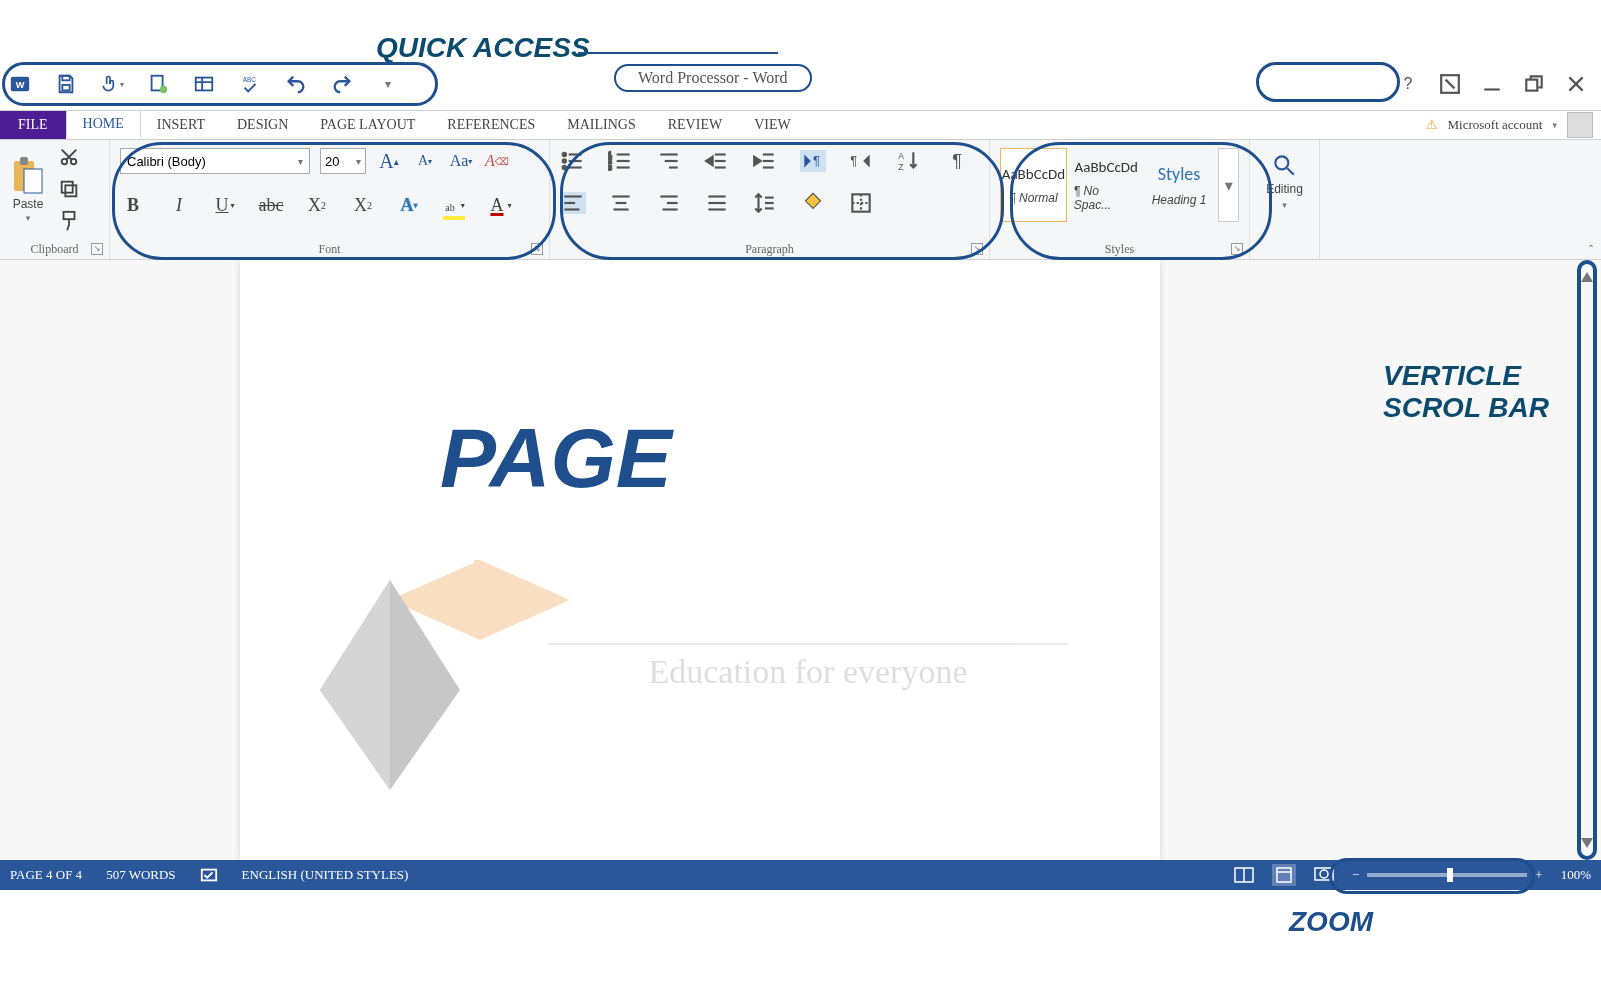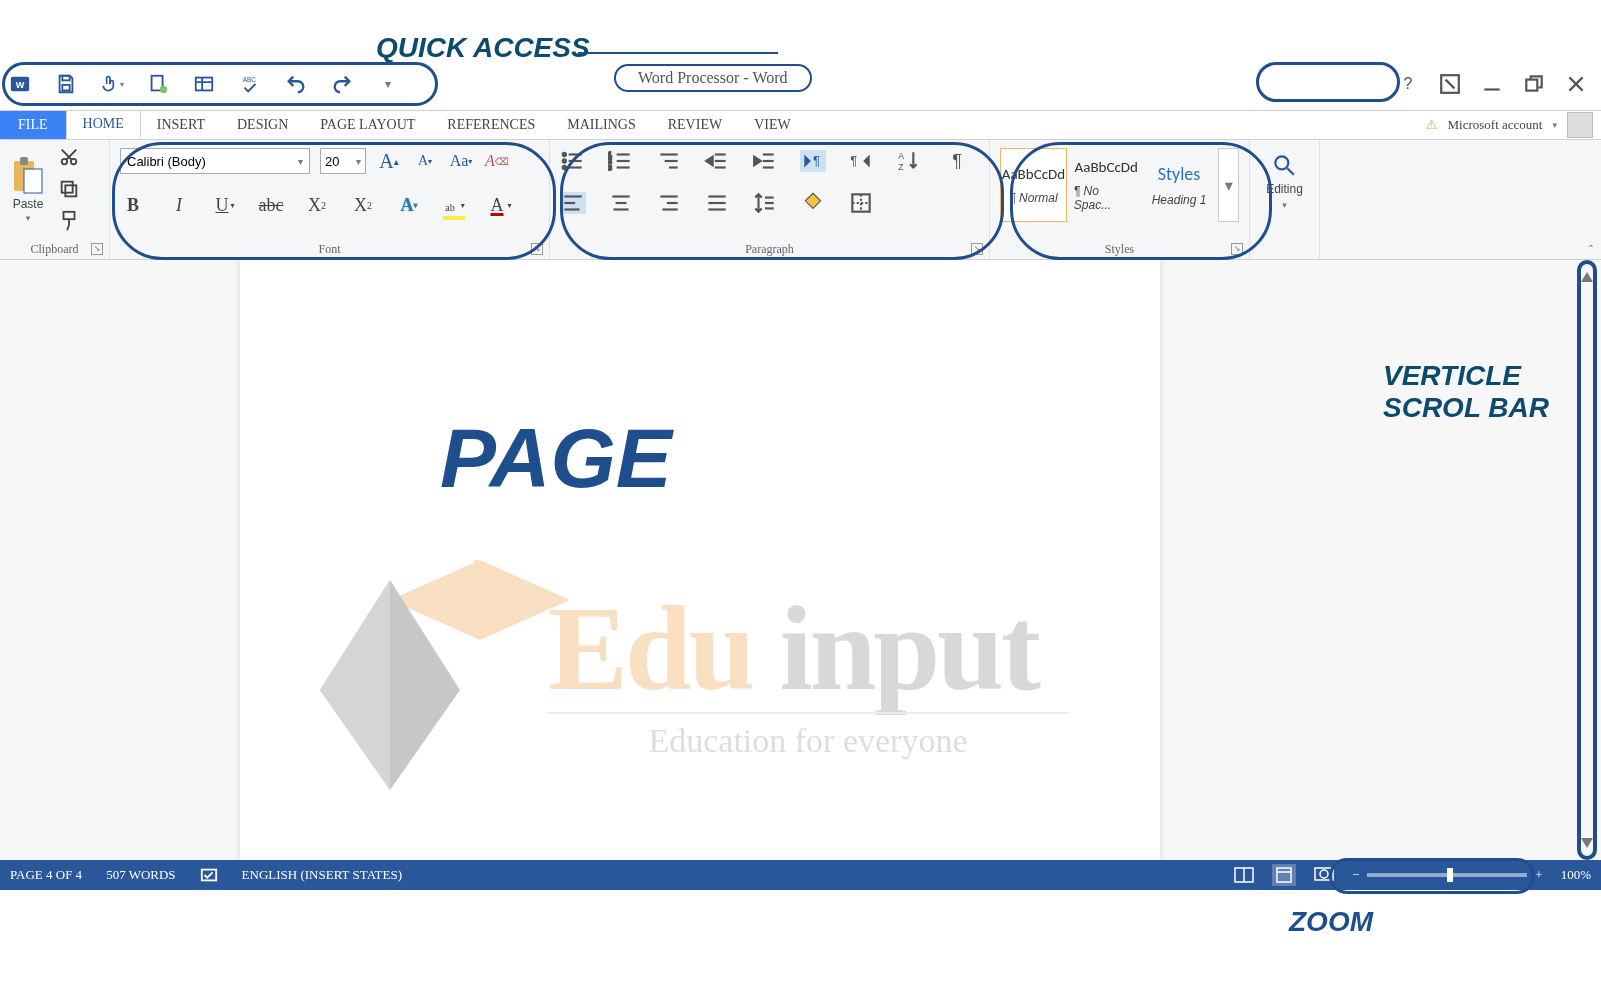--- a/index.html
+++ b/index.html
@@ -15,21 +15,21 @@
 .qat { position:absolute; left:2px; top:62px; height:44px; padding:0 12px 0 6px; display:flex; align-items:center; gap:22px; }
 .qat .qi { width:24px; height:24px; display:flex; align-items:center; justify-content:center; color:#2A579A; cursor:pointer; }
 .qat .qi svg { width:22px; height:22px; }
 .title-chip { position:absolute; left:614px; top:64px; height:28px; padding:0 22px; border:2px solid #1F4E8C; border-radius:14px; display:flex; align-items:center; font:400 16px "Segoe UI"; color:#555; }
 .win-ctrl { position:absolute; right:6px; top:64px; height:40px; display:flex; align-items:center; gap:20px; padding:0 8px; }
 .win-ctrl .wc { width:22px; height:22px; color:#555; display:flex; align-items:center; justify-content:center; cursor:pointer; }
 
 
 .tabrow { position:absolute; left:0; top:110px; right:0; height:30px; background:#fff; border-top:1px solid #d0d0d0; border-bottom:1px solid #d0d0d0; display:flex; align-items:stretch; }
 .tabrow .tab { padding:0 16px; display:flex; align-items:center; font:400 14px "Segoe UI"; color:#444; cursor:pointer; }
-.tabrow .tab.file { background:#3b82f6; color:#fff; padding:0 18px; }
+.tabrow .tab.file { background:#4c1d95; color:#fff; padding:0 18px; }
 .tabrow .tab.active { color:#2A579A; border-bottom:3px solid #fff; border-left:1px solid #d0d0d0; border-right:1px solid #d0d0d0; background:#fff; }
 .acct-area { margin-left:auto; display:flex; align-items:center; gap:10px; padding-right:8px; font:400 13px "Segoe UI"; color:#444;}
 .acct-area .warn { color:#E8A33D; }
 .acct-area .pic { width:26px; height:26px; background:#ddd; border:1px solid #bbb; }
 
 
 .ribbon { position:absolute; left:0; top:140px; right:0; height:120px; background:#f5f6f7; border-bottom:1px solid #d0d0d0; display:flex; }
 .rgroup { position:relative; border-right:1px solid #e0e0e0; padding:6px 10px 2px 10px; display:flex; flex-direction:column; }
 .rgroup .glabel { position:absolute; bottom:2px; left:0; right:0; text-align:center; font:400 12px "Segoe UI"; color:#666; }
 .rgroup .dlg { position:absolute; bottom:4px; right:6px; width:12px; height:12px; border:1px solid #999; font-size:8px; color:#777; text-align:center; line-height:10px; cursor:pointer;}
@@ -486,21 +486,20 @@
       <svg class="hat" width="180" height="130" viewBox="0 0 180 130">
             <polygon points="0,50 90,10 180,50 90,90" fill="#E98F27"></polygon>
             <rect x="84" y="10" width="6" height="70" fill="#E98F27"></rect>
           </svg>
       <svg class="pen" width="160" height="220" viewBox="0 0 160 220">
             <polygon points="80,0 150,110 80,210 10,110" fill="#3b3b3b"></polygon>
             <polygon points="80,0 80,210 10,110" fill="#6d6d6d"></polygon>
           </svg>
     </div>
     <div class="wm-text">
-      <div class="t1"><span class="edu">Edu</span><span> input</span></div>
       <div class="t2">Education for everyone</div>
     </div>
   </div>
   <div class="biglabel">PAGE</div>
 </div>
 
 <div class="scroll">
   <div class="sa up"></div>
   <div class="sa dn"></div>
 </div>
@@ -508,21 +507,21 @@
 
 <div class="status">
   <div class="sp">PAGE 4 OF 4</div>
   <div class="sp">507 WORDS</div>
   <div class="sp">
         <svg width="18" height="18" viewBox="0 0 20 20" fill="none" stroke="#fff" stroke-width="2">
           <rect x="2" y="4" width="16" height="12"></rect>
           <path d="M5 10l3 3 6-6"></path>
         </svg>
       </div>
-  <div class="sp">ENGLISH (INSERT STATES)</div>
+  <div class="sp">ENGLISH (UNITED STYLES)</div>
   <div class="right">
     <div class="sp">
           <svg width="20" height="16" viewBox="0 0 20 16" fill="none" stroke="#fff" stroke-width="1.5">
             <rect x="1" y="1" width="18" height="14"></rect>
             <line x1="10" y1="1" x2="10" y2="15"></line>
           </svg>
         </div>
     <div class="sp" style="background:rgba(255,255,255,.25);padding:3px">
           <svg width="18" height="16" viewBox="0 0 18 16" fill="none" stroke="#fff" stroke-width="1.5">
             <rect x="2" y="1" width="14" height="14"></rect>

